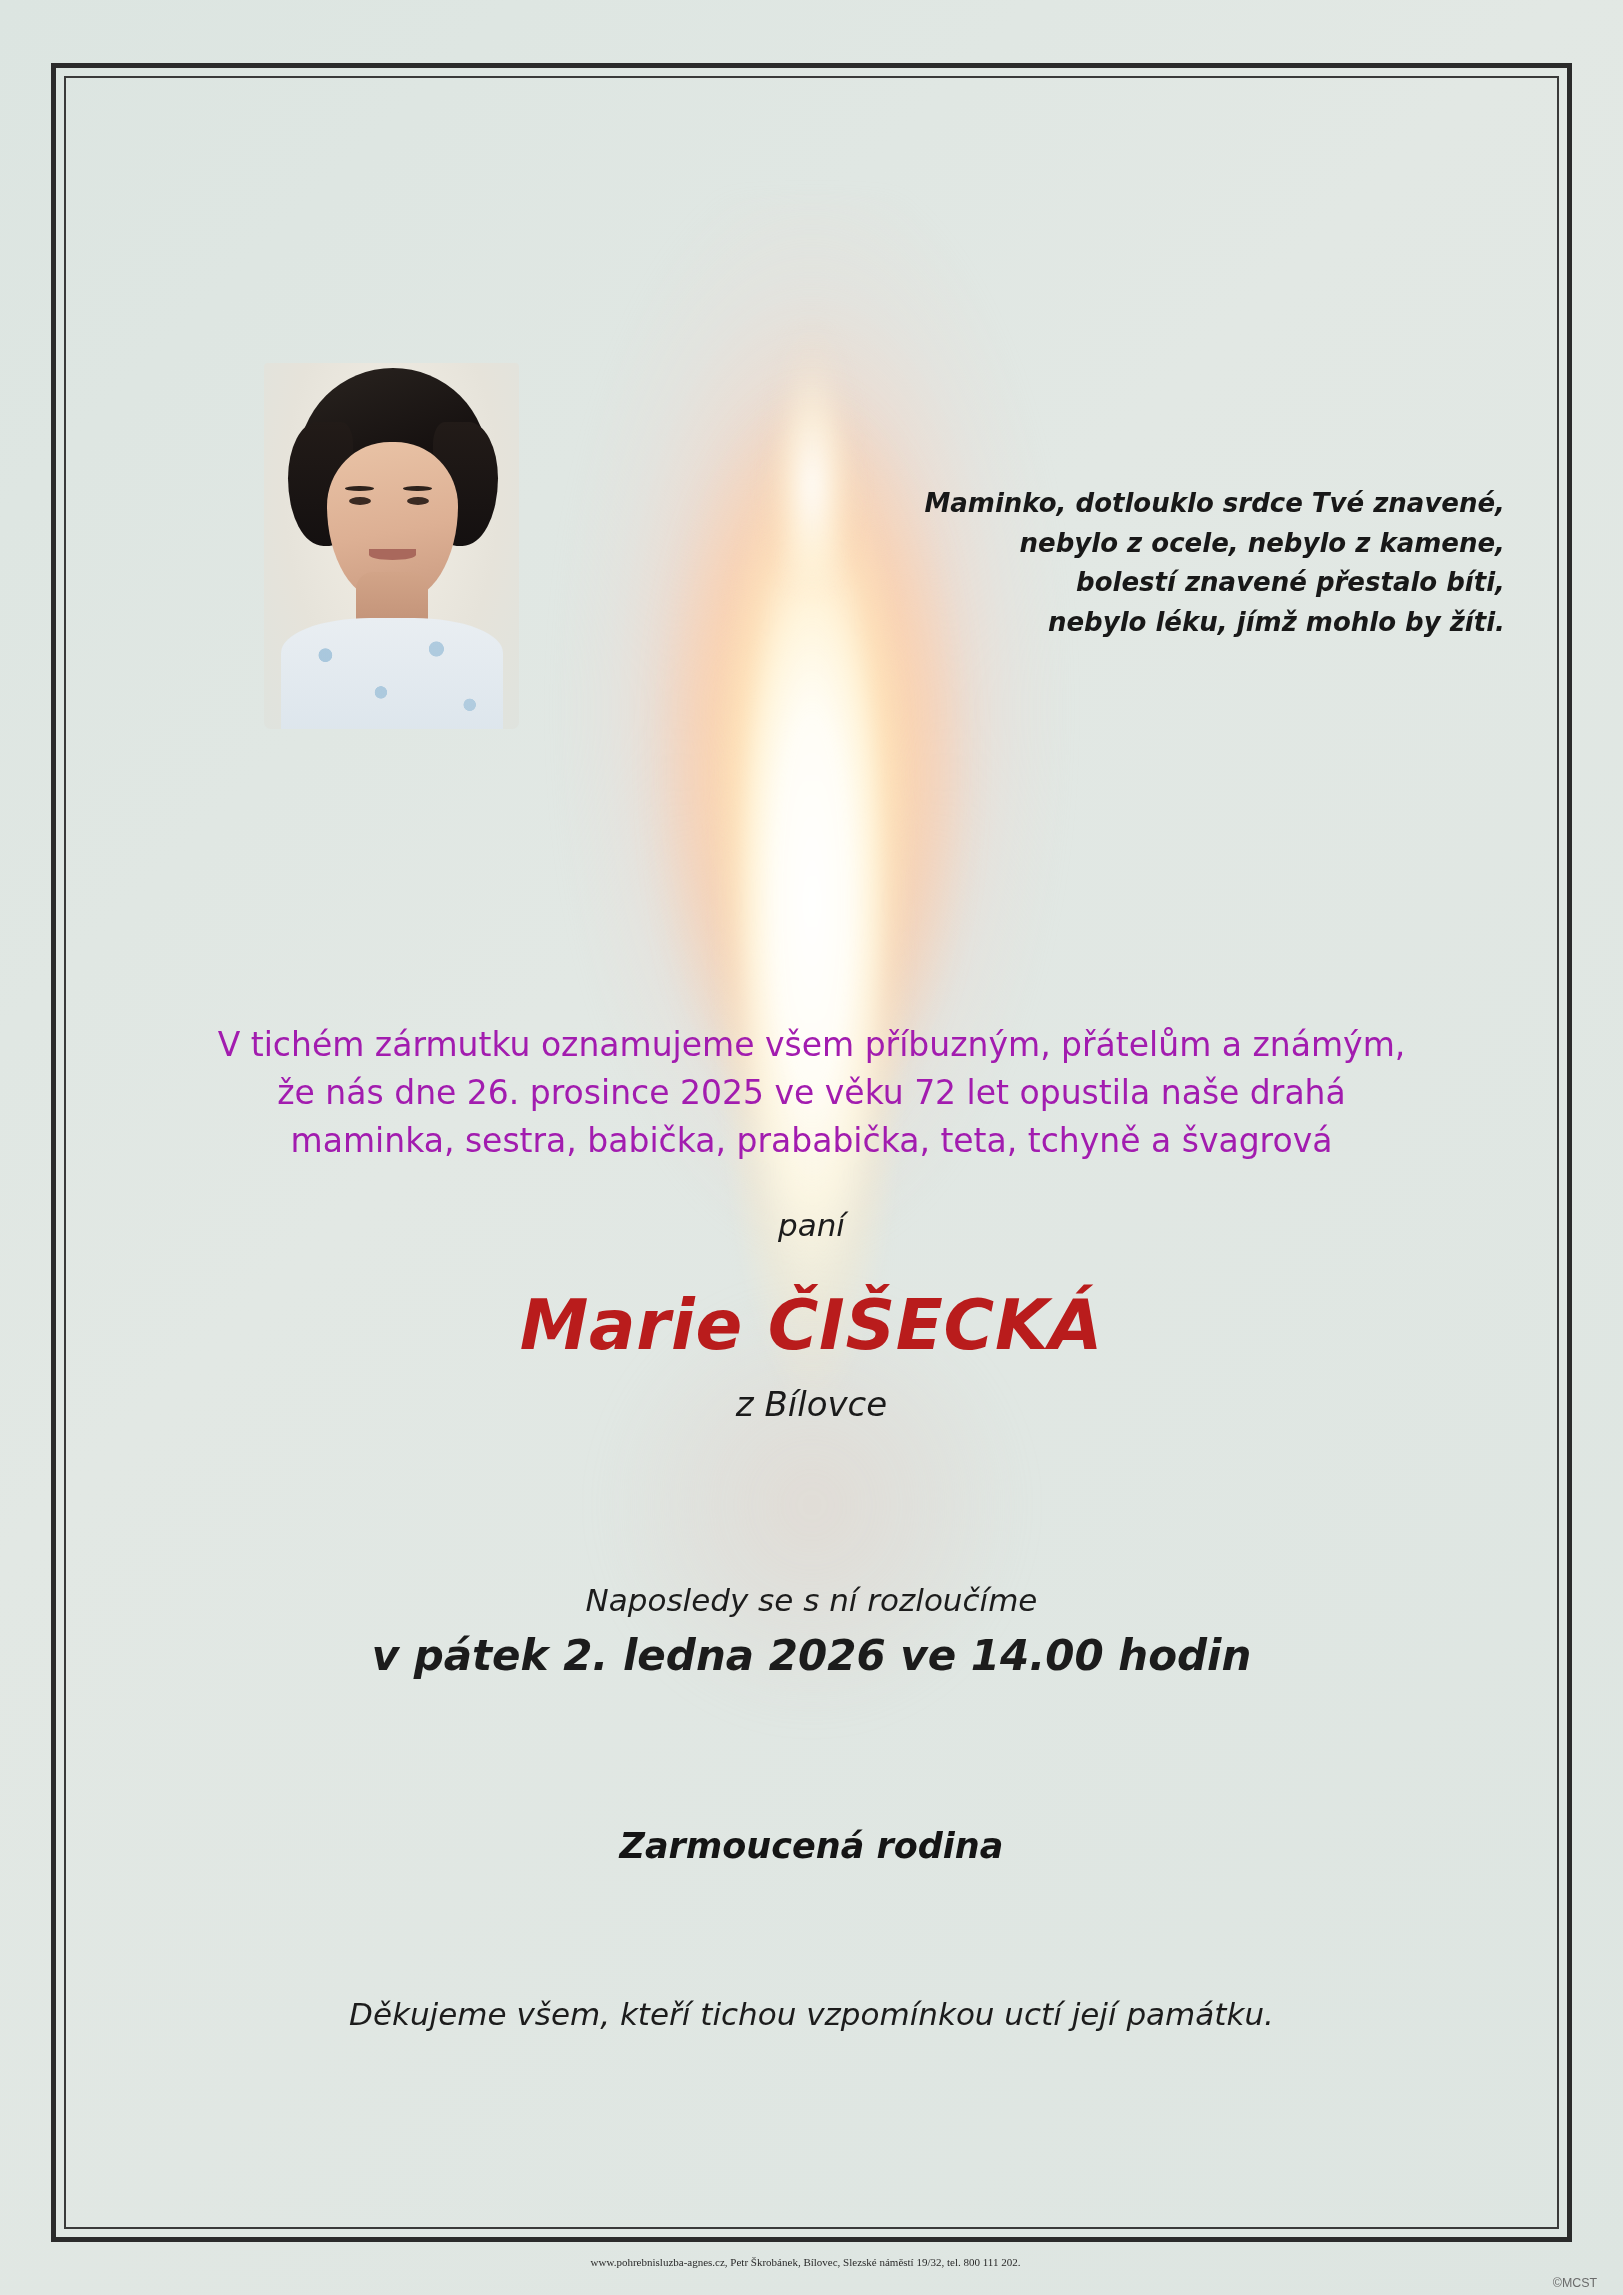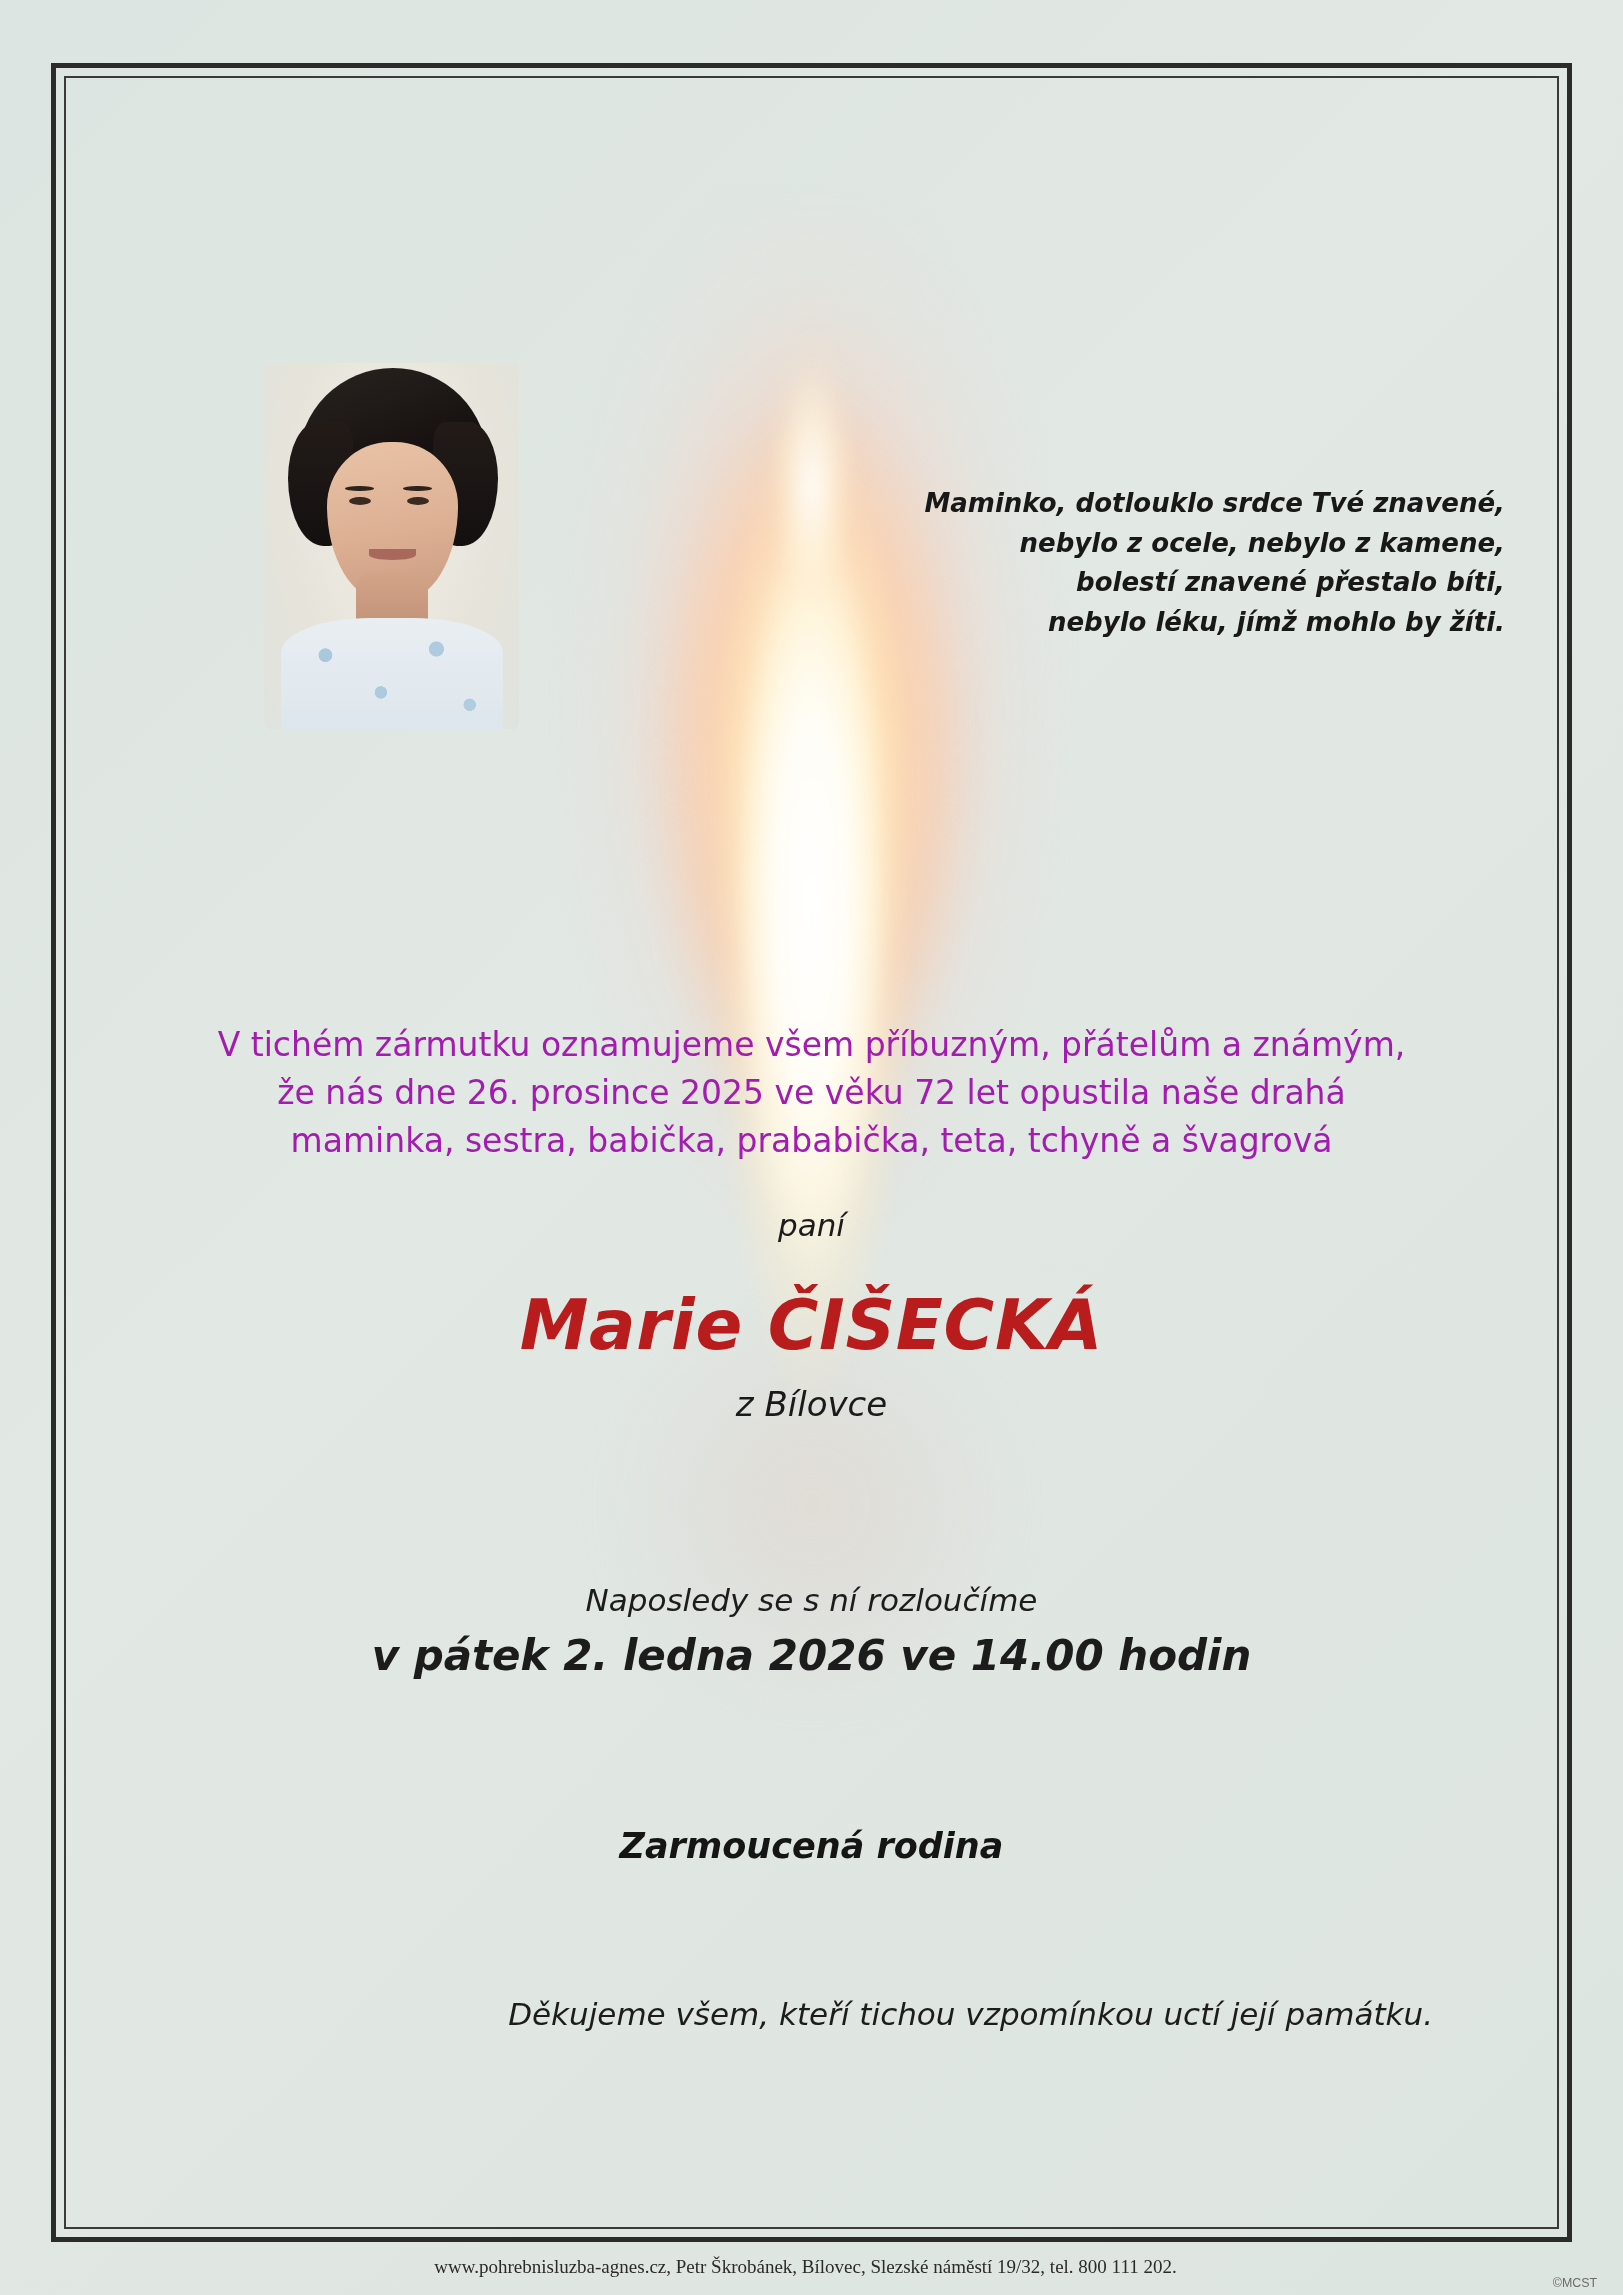--- a/index.html
+++ b/index.html
@@ -303,31 +303,30 @@
   }
 
   .thanks {
     left: 50%;
     transform: translateX(-50%);
     top: 1996px;
     width: 1243px;
     font-style: italic;
     font-size: 31px;
     color: #1c1c1c;
-    text-align: right;
   }
 
   .footer {
     position: absolute;
     left: 0;
     right: 12px;
     top: 2256px;
     text-align: center;
     font-family: "Liberation Serif", serif;
-    font-size: 19px;
+    font-size: 11px;
     color: #2a2a2a;
   }
   .copyright {
     position: absolute;
     right: 26px;
     top: 2276px;
     font-family: "Liberation Sans", sans-serif;
     font-size: 12.4px;
     color: #6b6b6b;
   }

